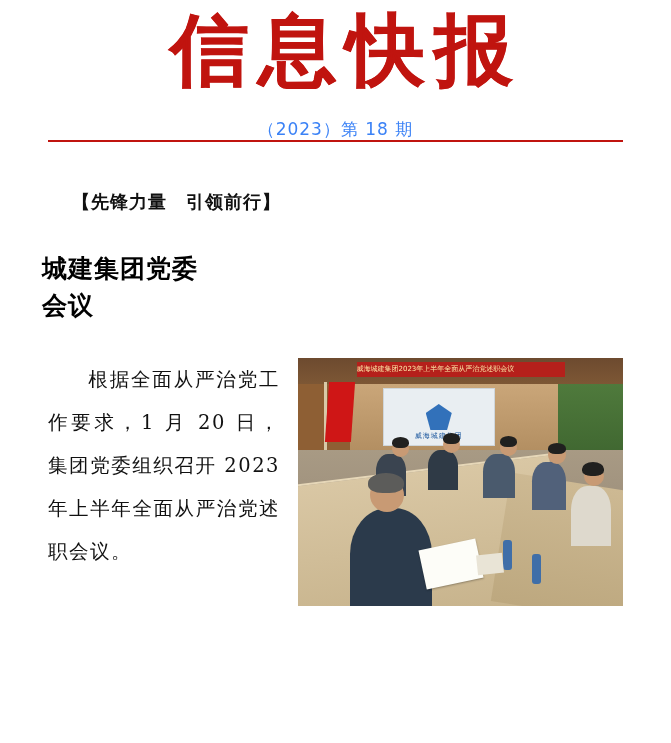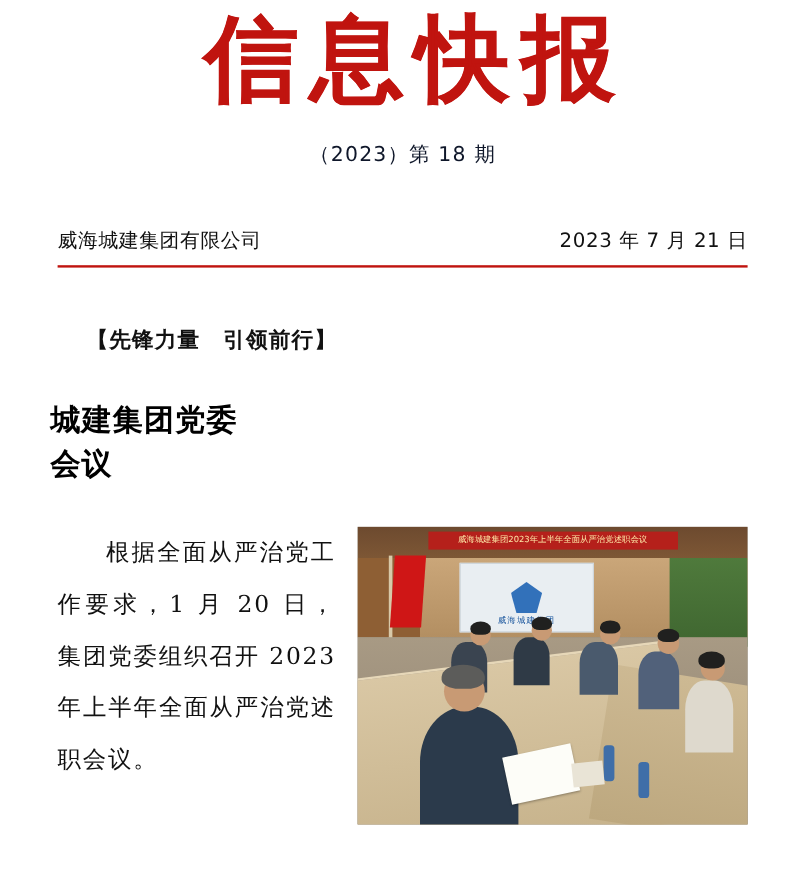--- a/index.html
+++ b/index.html
@@ -36,21 +36,21 @@
     text-indent: 10px;
     margin-left: 12px;
     -webkit-text-stroke: 0.6px #c0140f;
   }
 
   .issue-line {
     text-align: center;
     font-family: "DejaVu Sans", sans-serif;
     font-size: 17px;
     line-height: 22px;
-    color: #0f172a;
+    color: #3b82f6;
     margin-top: 22px;
     letter-spacing: 1px;
   }
 
   
   .meta-row {
     margin: 50px 48px 0 48px;
     display: flex;
     justify-content: space-between;
     align-items: flex-end;
@@ -121,21 +121,20 @@
     position: absolute; left: 0; top: 0; width: 100%; height: 26px;
     background: linear-gradient(#6d4a2f, #7d5735);
   }
   .ph-banner {
     position: absolute; left: 18%; top: 4px; width: 64%; height: 15px;
     background: #b5201b;
     color: #ffe9a8;
     font-family: "DejaVu Sans", sans-serif;
     font-size: 7px;
     line-height: 15px;
-    text-align: center;
     white-space: nowrap;
     overflow: hidden;
   }
   .ph-wallMid {
     position: absolute; left: 0; top: 26px; width: 100%; height: 66px;
     background: linear-gradient(#caa679, #b38f62);
   }
   .ph-panelL {
     position: absolute; left: 0; top: 26px; width: 16%; height: 66px;
     background: #8e5f34;
@@ -196,24 +195,20 @@
 <body>
 
 <div class="page">
 
   <div class="masthead">
     <div class="masthead-title">信息快报</div>
   </div>
 
   <div class="issue-line">（2023）第 18 期</div>
 
-  <div class="meta-row">
-    <span>威海城建集团有限公司</span>
-    <span>2023 年 7 月 21 日</span>
-  </div>
   <div class="red-rule"></div>
 
   <div class="column-head">【先锋力量　引领前行】</div>
 
   <div class="headline">
     <span class="l2">城建集团党委</span>
     <span class="l2">会议</span>
   </div>
 
   <div class="body-area">

